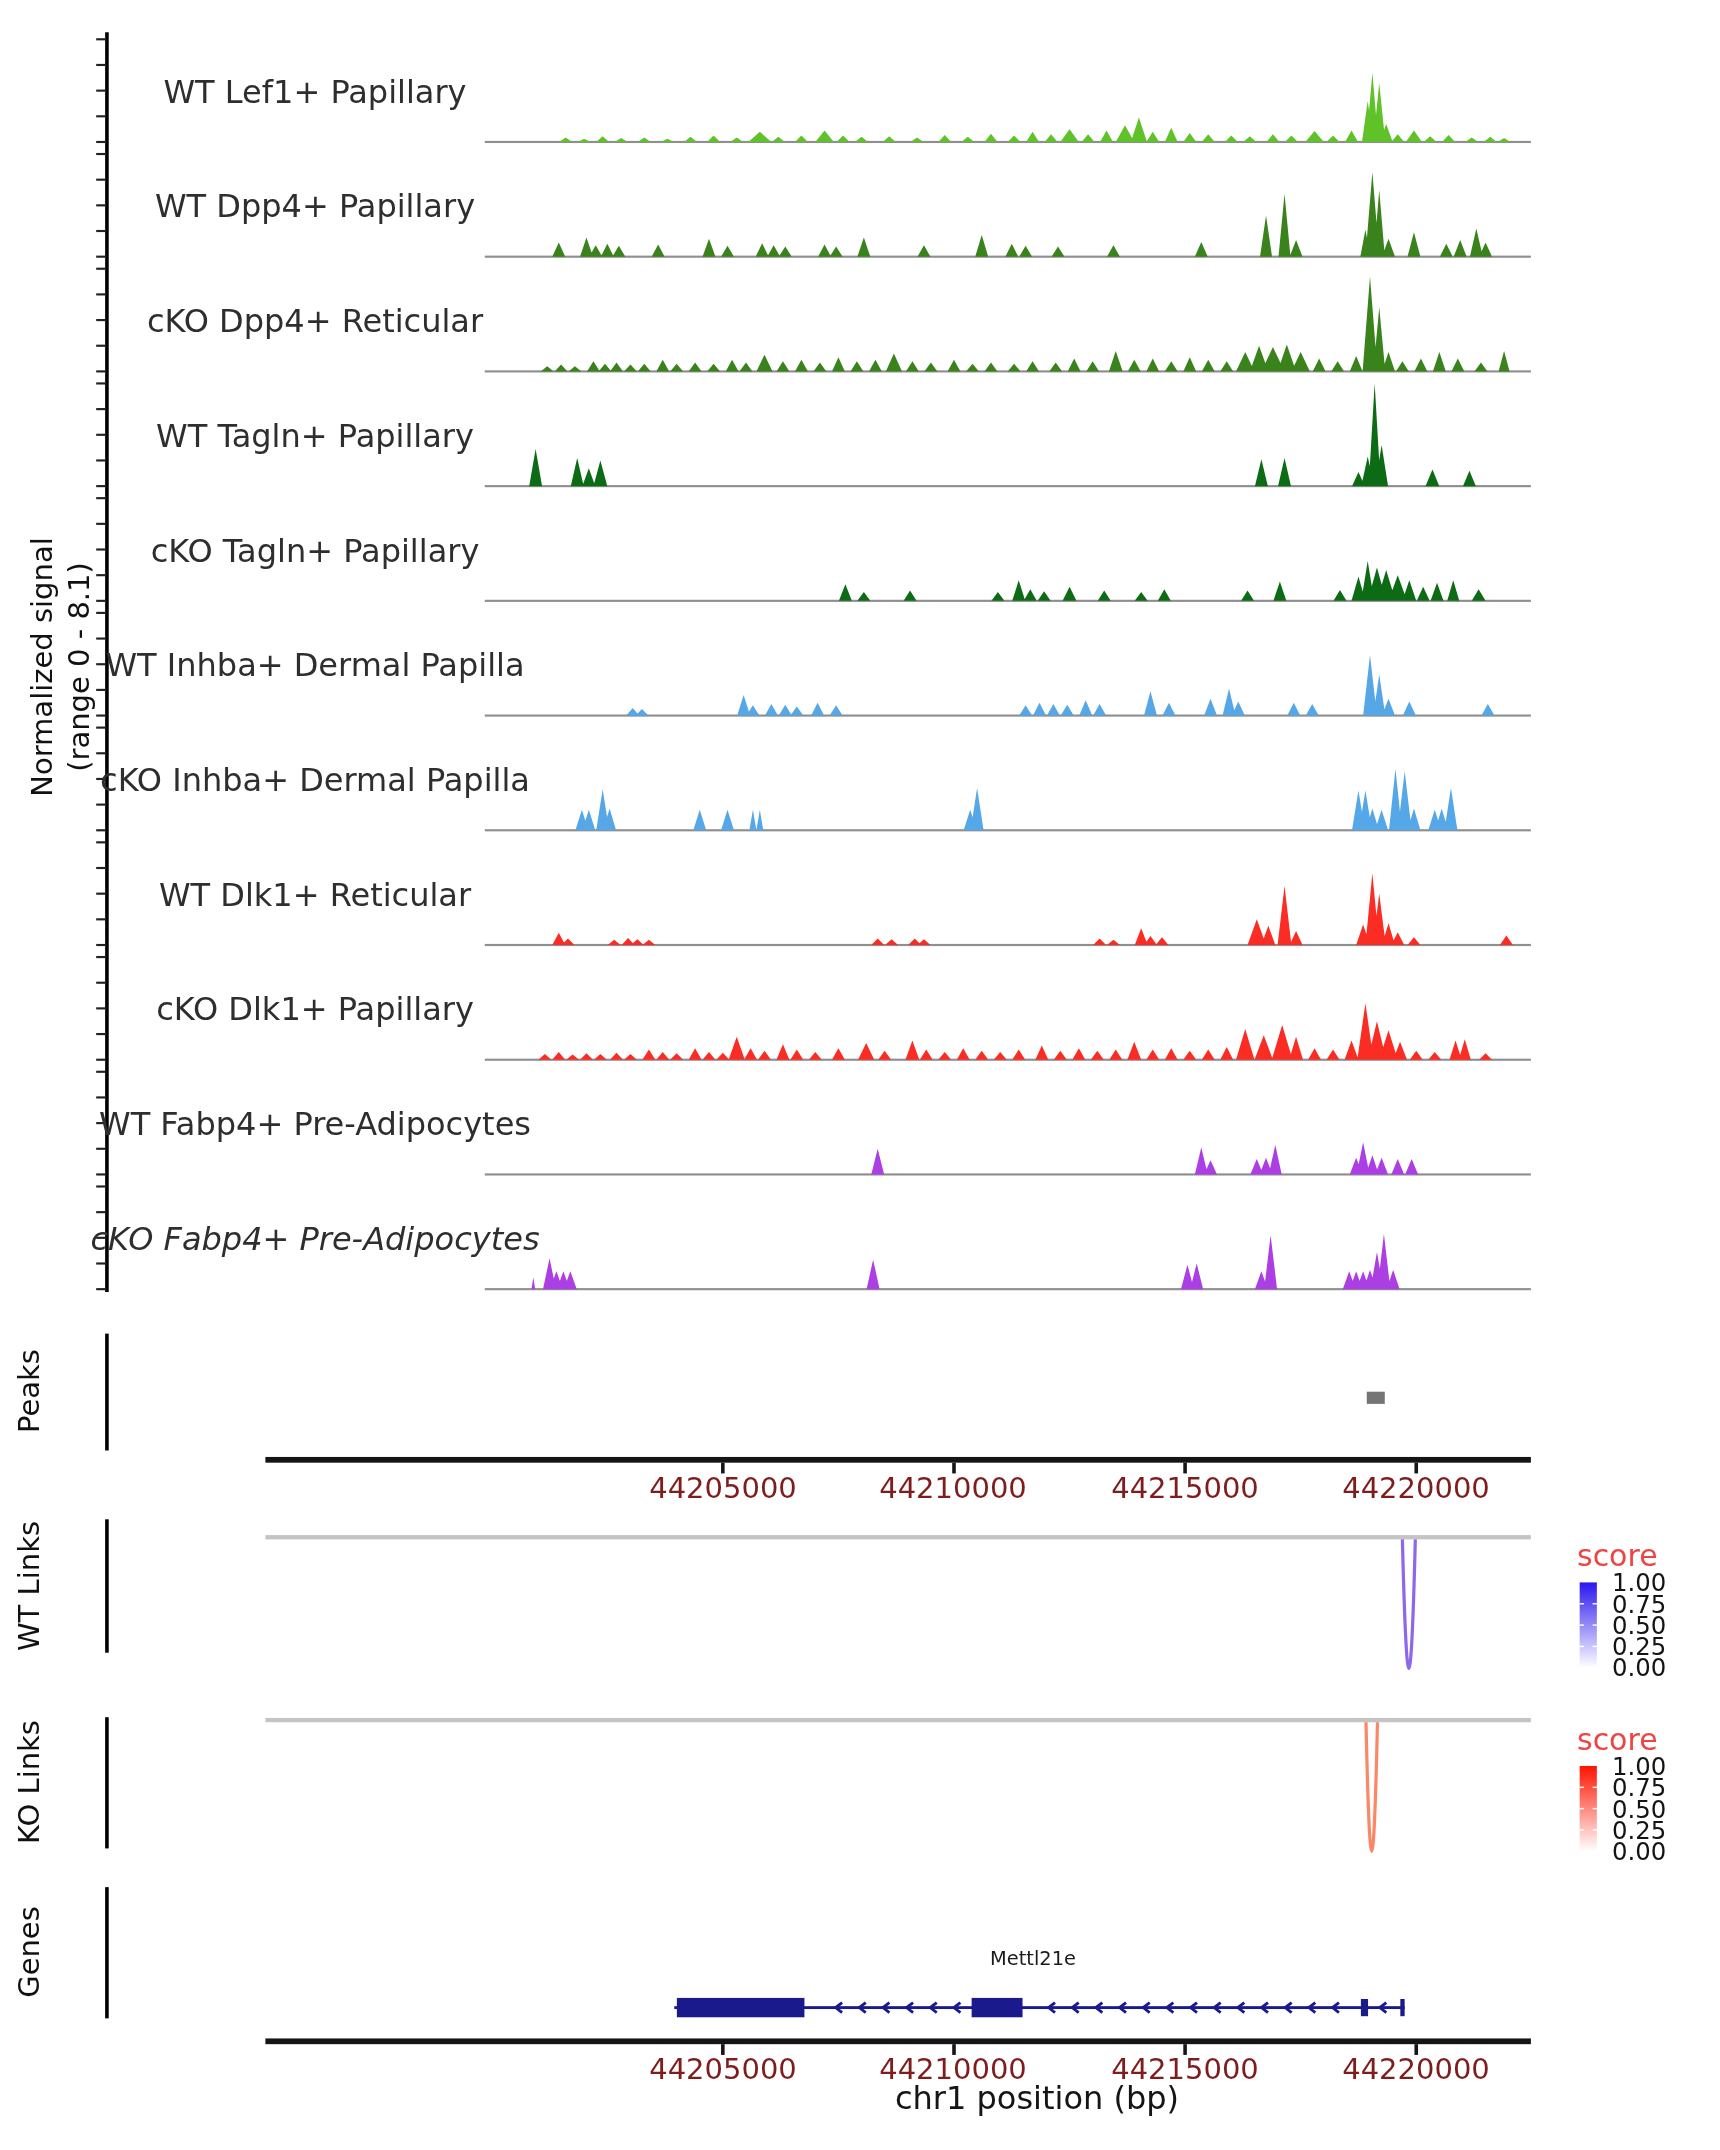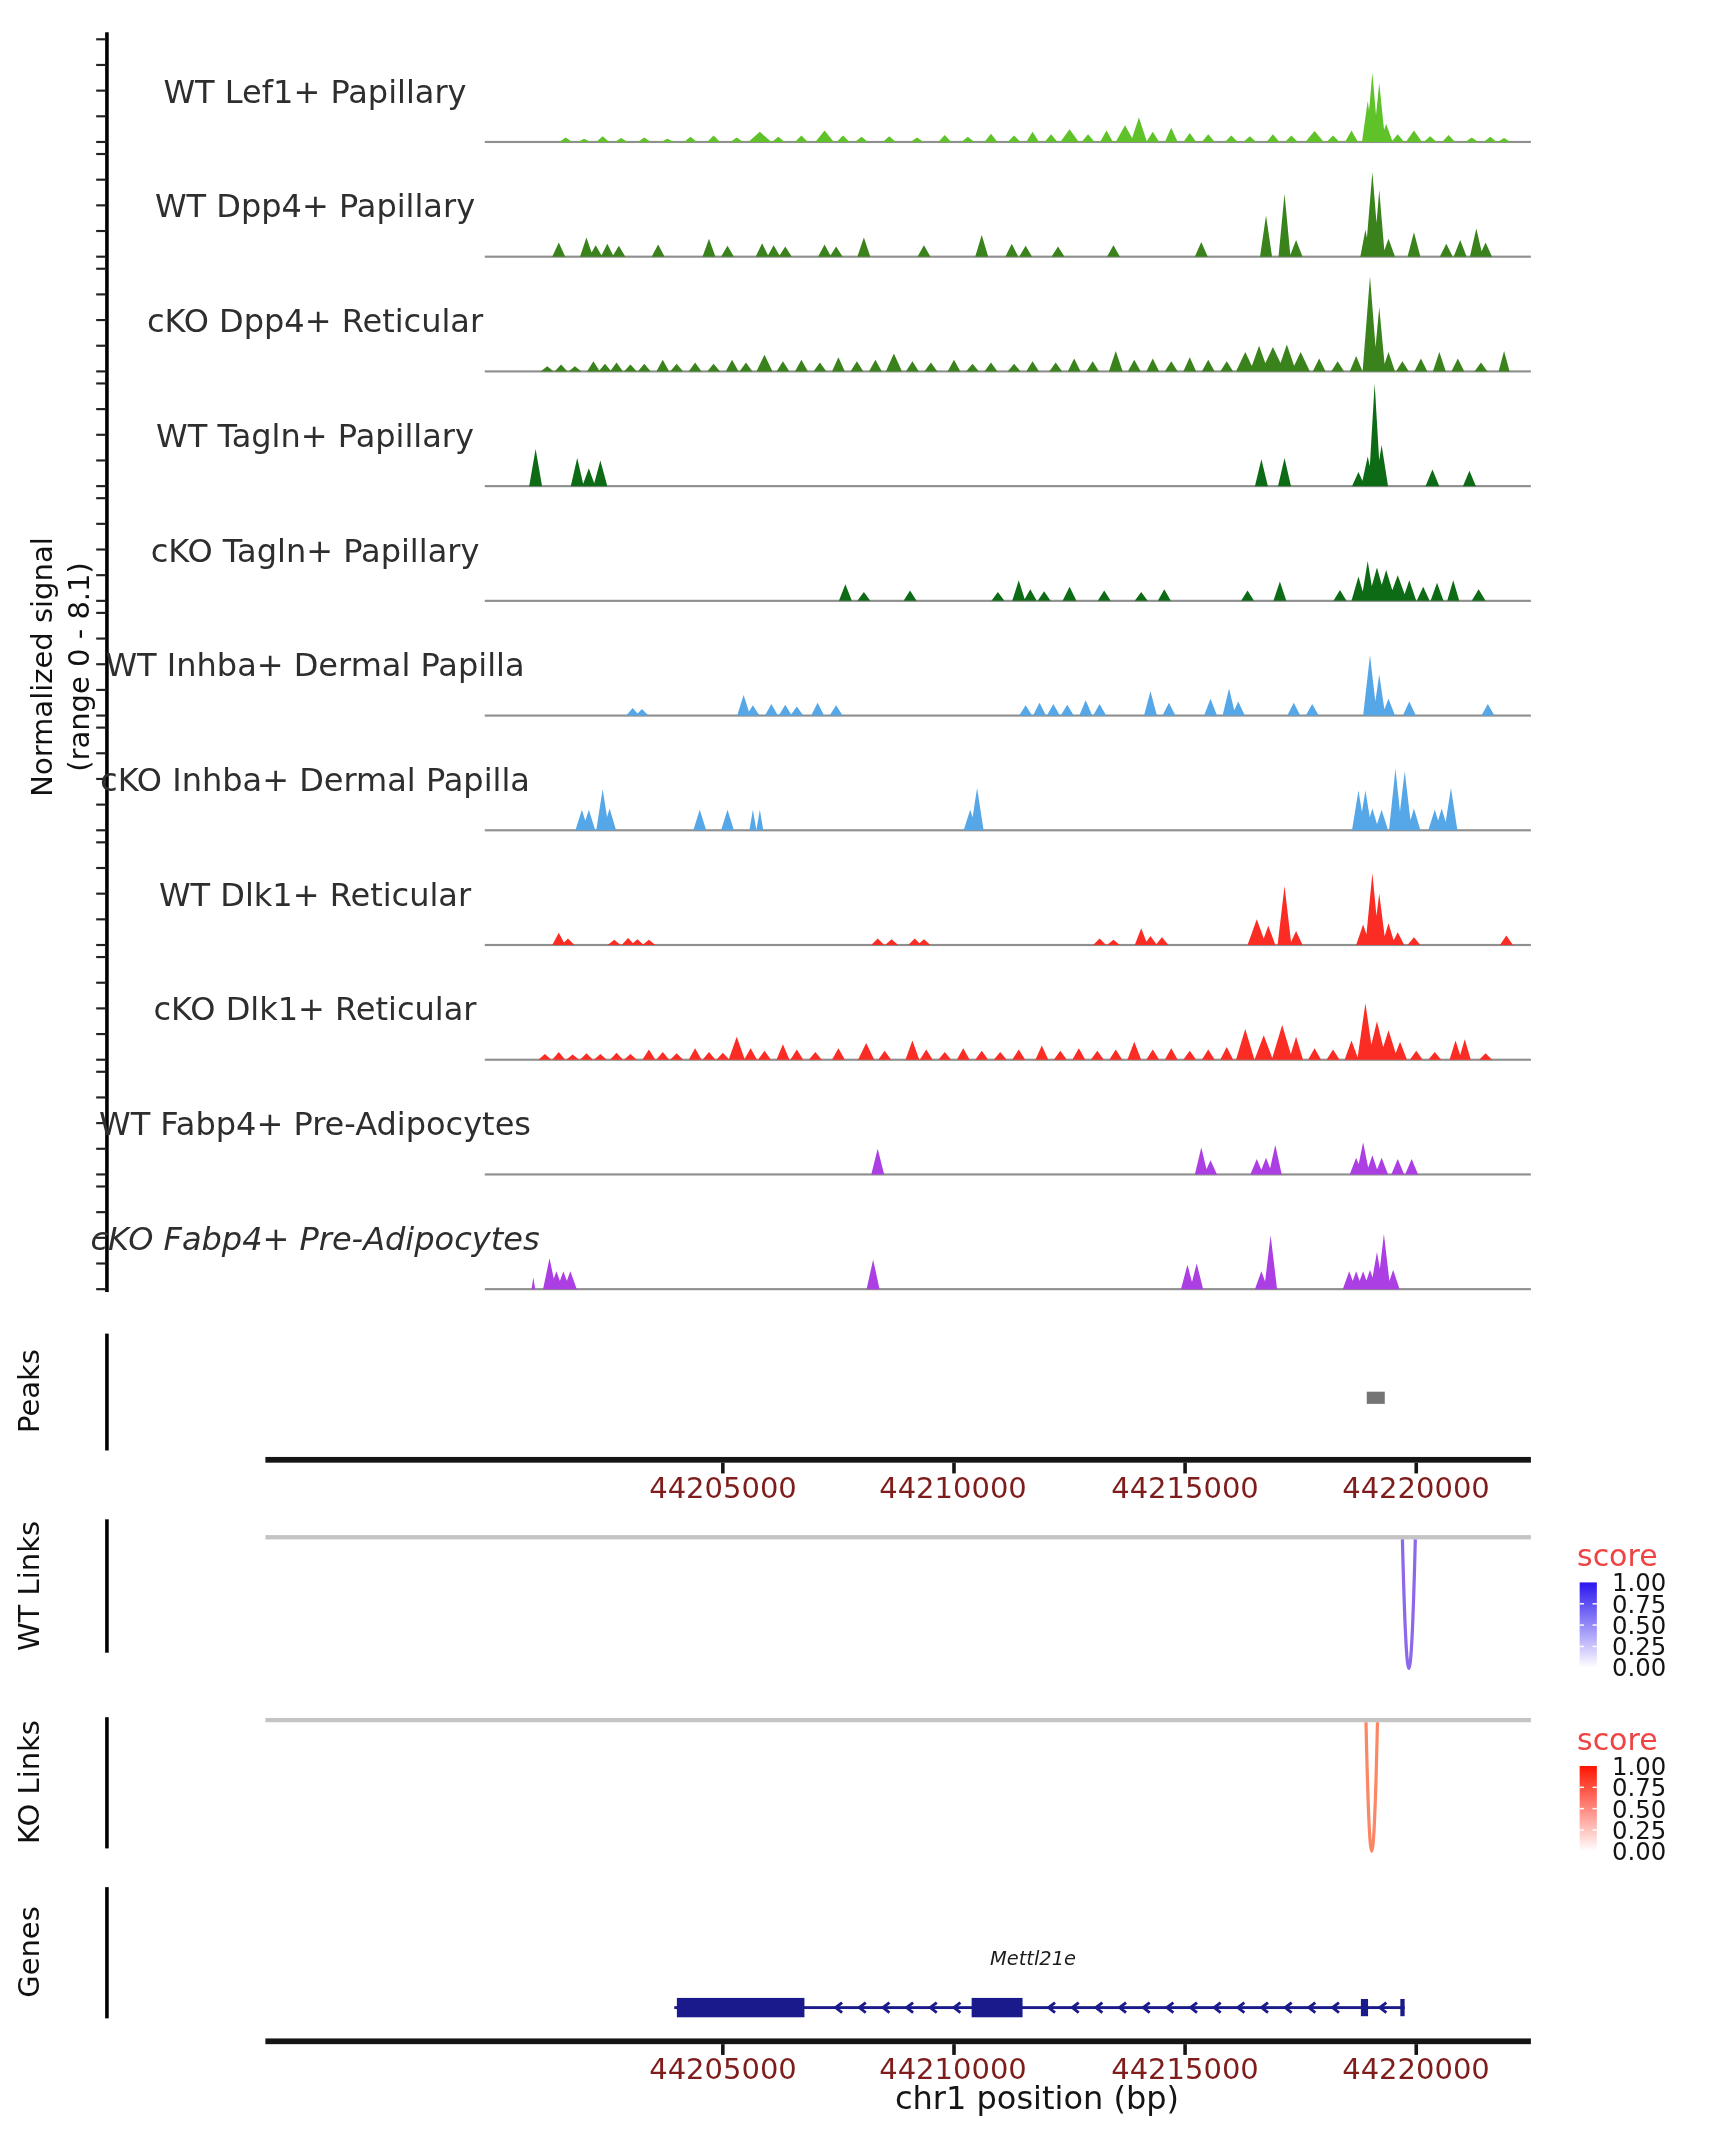--- a/index.html
+++ b/index.html
@@ -11,21 +11,21 @@
   .tlabel{position:absolute;white-space:nowrap;transform:translate(-50%,-50%);
           font-size:32px;color:#2e2e2e;}
   .tick-label{position:absolute;white-space:nowrap;transform:translate(-50%,0);
           font-size:29px;color:#7f1d1d;}
   .xlab{position:absolute;white-space:nowrap;transform:translate(-50%,-50%);
           font-size:32px;color:#151515;}
   .score-title{position:absolute;white-space:nowrap;font-size:30px;color:#ef4444;}
   .leg-label{position:absolute;white-space:nowrap;font-size:24.4px;color:#141414;
           transform:translate(0,-50%);}
   .gene-name{position:absolute;white-space:nowrap;transform:translate(-50%,-50%);
-          font-size:19.4px;color:#1b1b1b;font-style:italic;}
+          font-size:19.4px;color:#1b1b1b;}
 </style>
 </head>
 <body>
 
 <div id="root">
   <svg id="chart-svg" width="1721" height="2151" viewBox="0 0 2400 3000">
       <defs>
         <linearGradient id="grad0" x1="0" y1="0" x2="0" y2="1">
           <stop offset="0" stop-color="#2b16ef"></stop>
           <stop offset="1" stop-color="#ffffff"></stop>
@@ -187,21 +187,21 @@
 
   <div class="xlab" style="left:1037px;top:2098px;">chr1 position (bp)</div>
 <div class="tlabel" style="left:315px;top:92px;">WT Lef1+ Papillary</div>
     <div class="tlabel" style="left:315px;top:206px;">WT Dpp4+ Papillary</div>
     <div class="tlabel" style="left:315px;top:321px;">cKO Dpp4+ Reticular</div>
     <div class="tlabel" style="left:315px;top:436px;">WT Tagln+ Papillary</div>
     <div class="tlabel" style="left:315px;top:551px;">cKO Tagln+ Papillary</div>
     <div class="tlabel" style="left:315px;top:665px;">WT Inhba+ Dermal Papilla</div>
     <div class="tlabel" style="left:315px;top:780px;">cKO Inhba+ Dermal Papilla</div>
     <div class="tlabel" style="left:315px;top:895px;">WT Dlk1+ Reticular</div>
-    <div class="tlabel" style="left:315px;top:1009px;">cKO Dlk1+ Reticular</div>
+    <div class="tlabel" style="left:315px;top:1009px;">cKO Dlk1+ Papillary</div>
     <div class="tlabel" style="left:315px;top:1124px;">WT Fabp4+ Pre-Adipocytes</div>
     <div class="tlabel" style="left:315px;top:1239px;font-style:italic;">cKO Fabp4+ Pre-Adipocytes</div>
     <div class="tick-label" style="left:723px;top:1471px;">44205000</div>
     <div class="tick-label" style="left:953px;top:1471px;">44210000</div>
     <div class="tick-label" style="left:1185px;top:1471px;">44215000</div>
     <div class="tick-label" style="left:1416px;top:1471px;">44220000</div>
     <div class="tick-label" style="left:723px;top:2052px;">44205000</div>
     <div class="tick-label" style="left:953px;top:2052px;">44210000</div>
     <div class="tick-label" style="left:1185px;top:2052px;">44215000</div>
     <div class="tick-label" style="left:1416px;top:2052px;">44220000</div>

